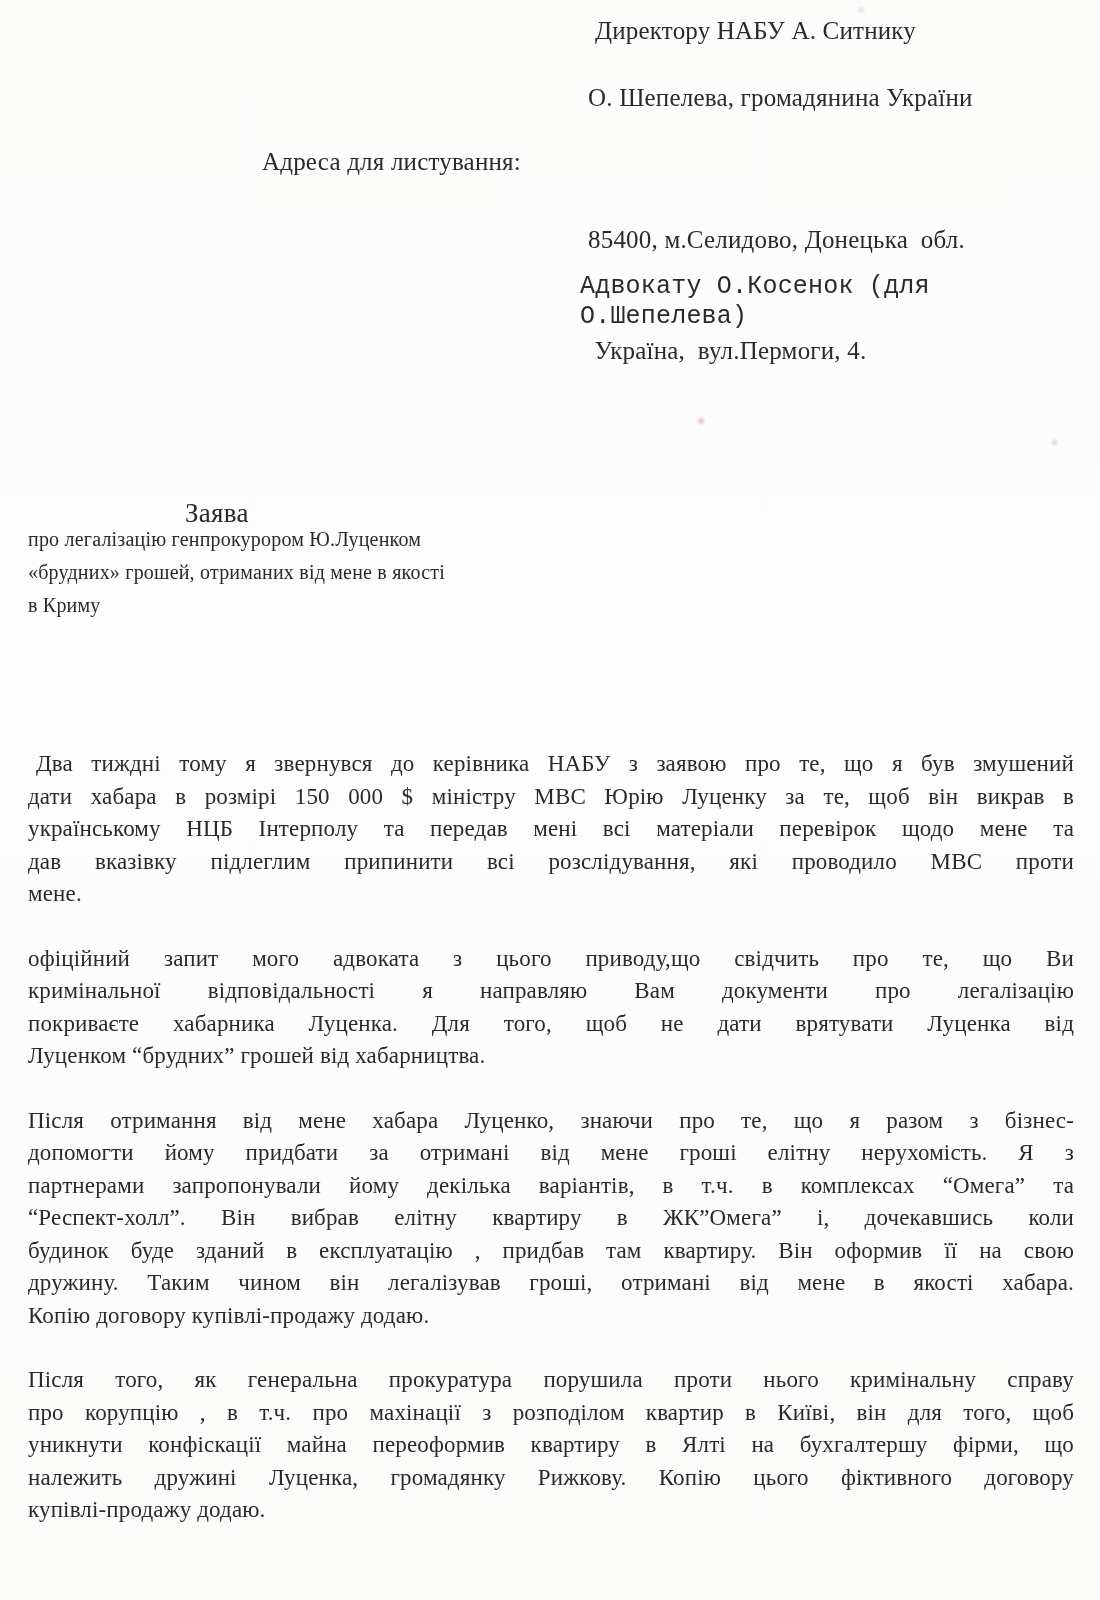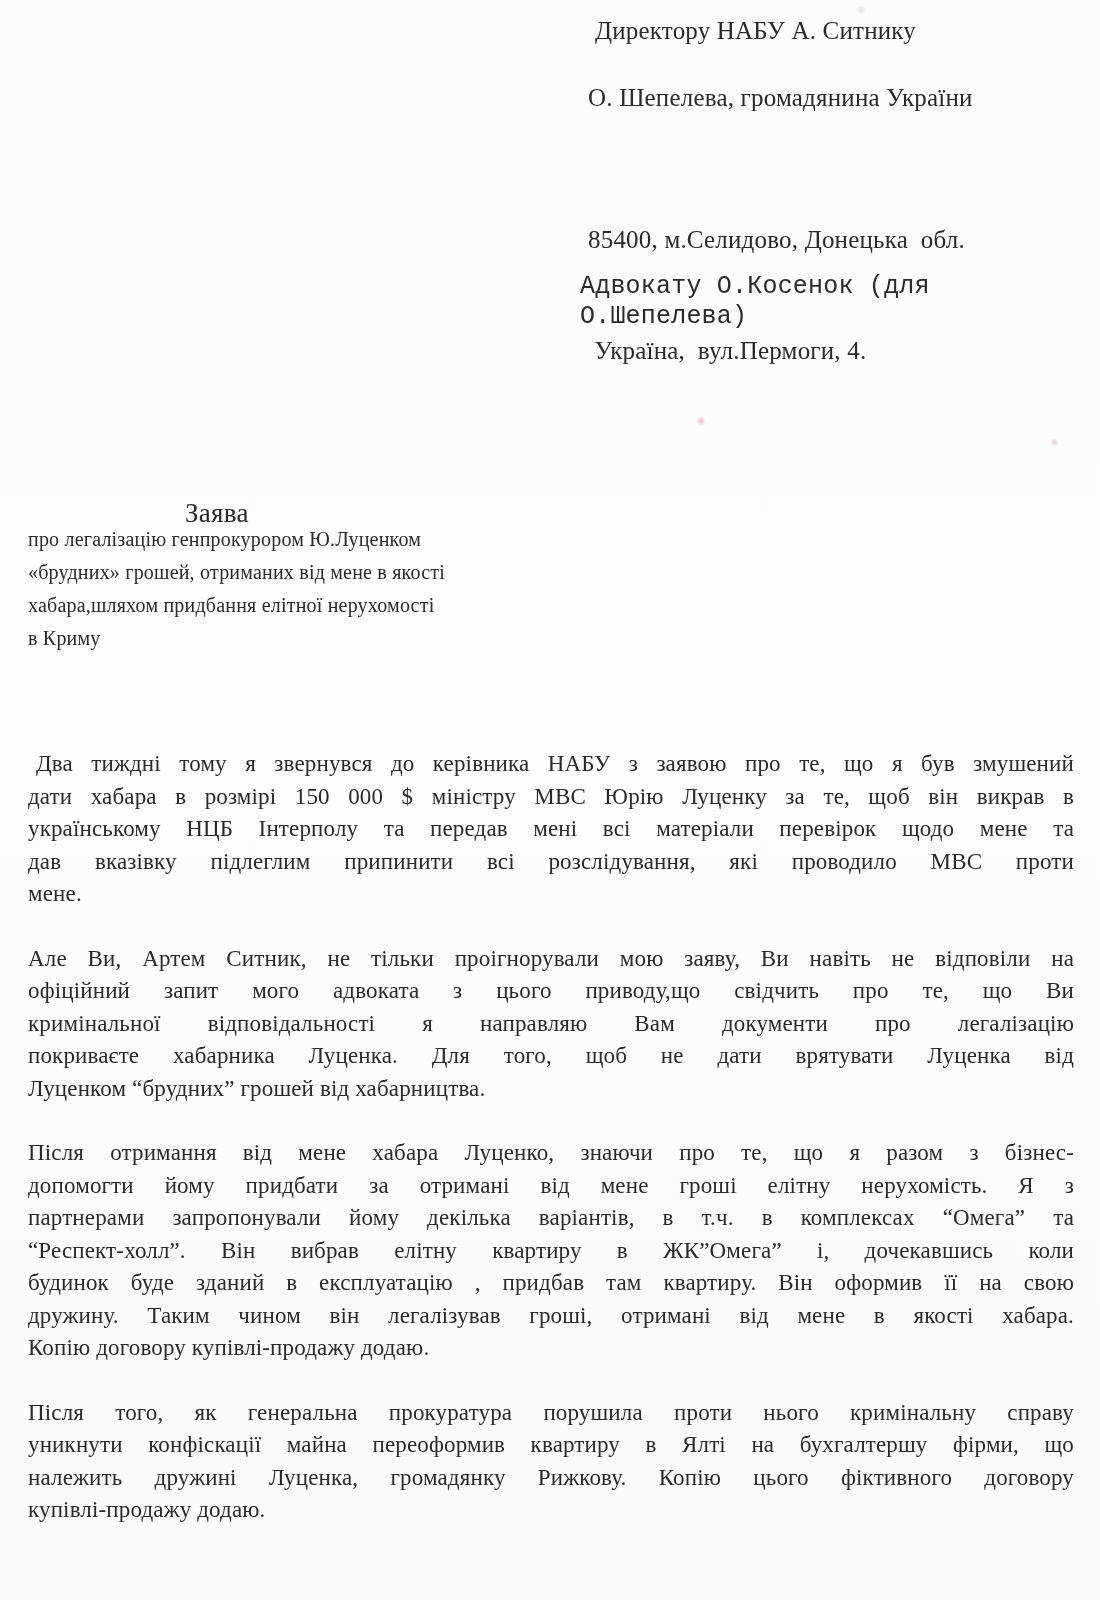--- a/index.html
+++ b/index.html
@@ -87,63 +87,63 @@
 </style>
 </head>
 <body>
 
 <div class="page">
 
   <div class="abs hdr recipient-1">Директору НАБУ А. Ситнику</div>
 
   <div class="abs hdr recipient-2">О. Шепелева, громадянина України</div>
 
+  <div class="abs hdr address-label">Адреса для листування:</div>
 
   <div class="abs hdr address-block">
     <div>85400, м.Селидово, Донецька  обл.</div>
     <div> Україна,  вул.Пермоги, 4.</div>
   </div>
 
   <div class="abs hdr advocate-line">Адвокату О.Косенок (для О.Шепелева)</div>
 
   <div class="abs doc-title">Заява</div>
 
   <div class="abs subject-block">
       <div class="line">про легалізацію  генпрокурором Ю.Луценком</div>
       <div class="line">«брудних» грошей, отриманих від мене в якості</div>
-      <div class="line">хабара,шляхом придбання елітної нерухомості</div>
       <div class="line last">в Криму</div>
     </div>
 
   <div class="abs body-block">
       <div class="paragraph indent-first">
         <div class="line">Два тиждні тому я звернувся до керівника НАБУ з заявою про те, що я був змушений</div>
         <div class="line">дати хабара в розмірі 150 000 $ міністру МВС Юрію Луценку за те, щоб він викрав в</div>
         <div class="line">українському НЦБ Інтерполу та передав мені всі матеріали перевірок щодо мене та</div>
         <div class="line">дав вказівку підлеглим припинити всі розслідування, які проводило МВС проти</div>
         <div class="line last">мене.</div>
       </div>
       <div class="paragraph">
-        <div class="line">Але Ви, Артем Ситник, не тільки проігнорували мою заяву, Ви навіть не відповіли на</div>
         <div class="line">офіційний запит мого адвоката з цього приводу,що свідчить про те, що Ви</div>
         <div class="line">кримінальної відповідальності я направляю Вам документи про легалізацію</div>
         <div class="line">покриваєте хабарника Луценка. Для того, щоб не дати врятувати Луценка від</div>
         <div class="line last">Луценком “брудних” грошей від хабарництва.</div>
       </div>
       <div class="paragraph">
         <div class="line">Після отримання від мене хабара Луценко, знаючи про те, що я разом з бізнес-</div>
         <div class="line">допомогти йому придбати за отримані від мене гроші елітну нерухомість. Я з</div>
         <div class="line">партнерами  запропонували йому декілька варіантів, в т.ч. в комплексах “Омега” та</div>
         <div class="line">“Респект-холл”. Він вибрав елітну квартиру в ЖК”Омега” і, дочекавшись коли</div>
         <div class="line">будинок буде зданий в експлуатацію , придбав там квартиру. Він оформив її на свою</div>
         <div class="line">дружину. Таким чином він легалізував гроші, отримані від мене в якості хабара.</div>
         <div class="line last">Копію договору купівлі-продажу додаю.</div>
       </div>
       <div class="paragraph">
         <div class="line">Після того, як генеральна прокуратура порушила проти нього кримінальну справу</div>
+        <div class="line">про корупцію , в т.ч. про махінації з розподілом квартир в Київі, він для того, щоб</div>
         <div class="line">уникнути конфіскації майна переоформив квартиру в Ялті на бухгалтершу фірми, що</div>
         <div class="line">належить дружині Луценка, громадянку Рижкову. Копію цього фіктивного договору</div>
         <div class="line last">купівлі-продажу додаю.</div>
       </div>
     </div>
 
   <div class="speck speck-1"></div>
   <div class="speck speck-2"></div>
   <div class="speck speck-3"></div>
 

